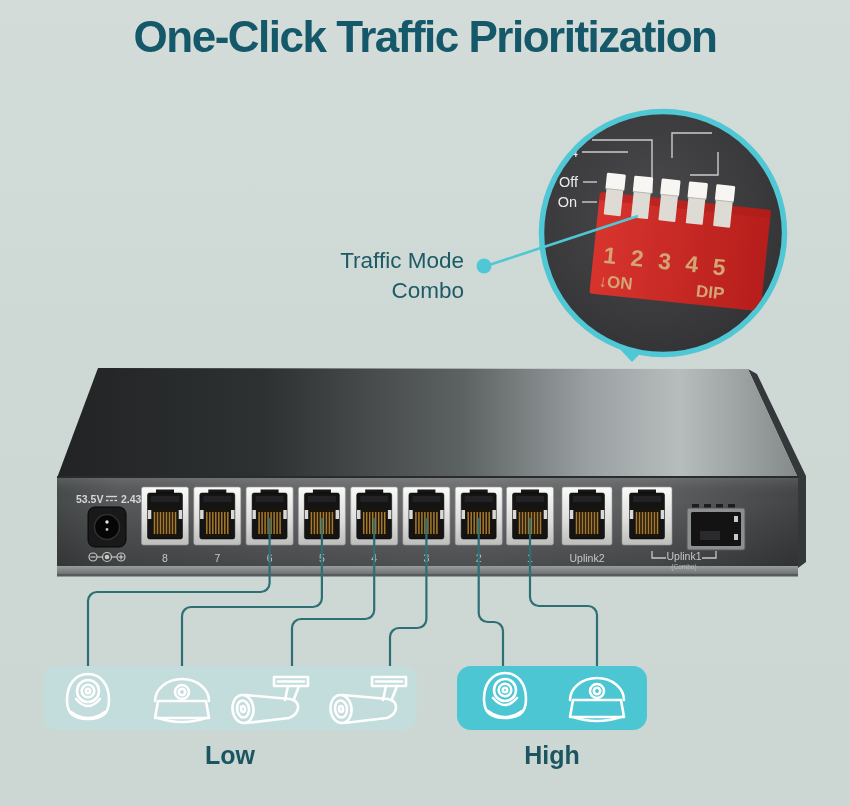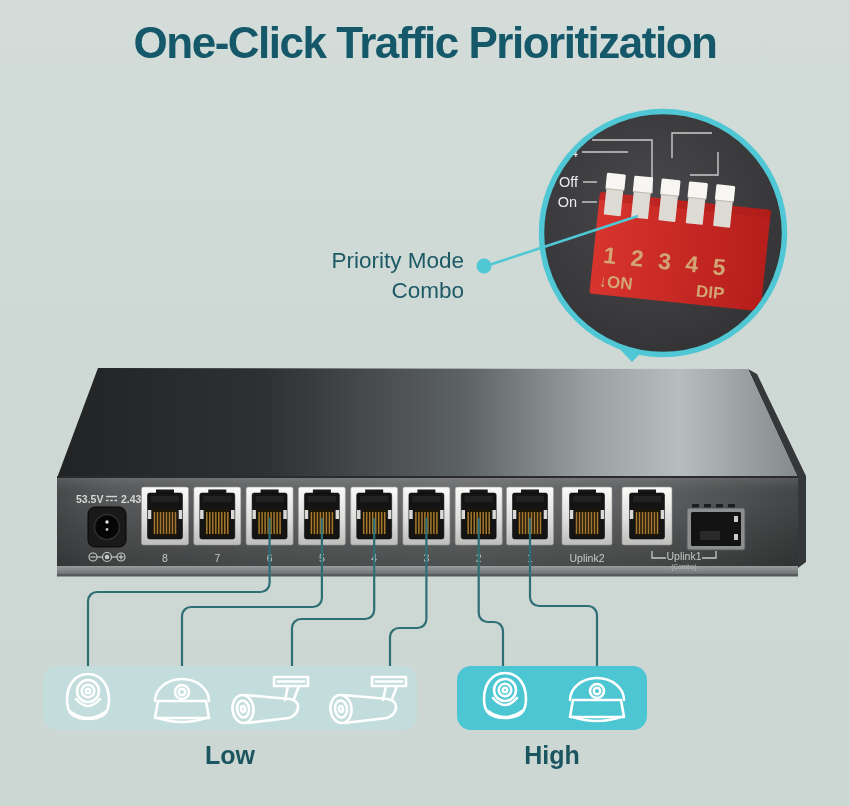--- a/index.html
+++ b/index.html
@@ -1,19 +1,19 @@
 <!DOCTYPE html>
 <html><head>
 <meta charset="utf-8">
 <style>
   html,body{margin:0;padding:0;}
   body{font-family:"Liberation Sans", sans-serif;}
   #canvas{position:relative;width:850px;height:806px;overflow:hidden;
           background:linear-gradient(180deg,#d3dcd9 0%,#ced9d5 40%,#ccd7d3 100%);}
-  #page-title{position:absolute;top:18px;left:0;width:100%;text-align:center;
+  #page-title{position:absolute;top:12px;left:0;width:100%;text-align:center;
       font-size:44px;font-weight:bold;letter-spacing:-1.5px;color:#14586a;}
   #pointer-label{position:absolute;top:246px;right:386px;text-align:right;
       font-size:22.5px;line-height:1.34;color:#1d5a66;font-weight:500;}
   #master-svg{position:absolute;left:0;top:0;}
   .grouplabel{font-size:25px;font-weight:600;fill:#1b5560;}
   .portnum{font-size:10.5px;fill:#c6c9c7;}
   .devlabel{font-size:10.5px;font-weight:bold;fill:#d4d7d6;}
   .callout-label{fill:#e9ecec;}
   .dipnum{font-weight:bold;fill:#d3a574;}
   text{user-select:none;}
@@ -427,16 +427,16 @@
         </g>
       </g>
 
     <text class="grouplabel" x="230" y="764" text-anchor="middle">Low</text>
     <text class="grouplabel" x="552" y="764" text-anchor="middle">High</text>
   </svg>
 
   <div id="page-title">One-Click Traffic Prioritization</div>
 
   <div id="pointer-label">
-    <div>Priority Mode</div>
+    <div>Traffic Mode</div>
     <div>Combo</div>
   </div>
 </div>
 
 </body></html>

